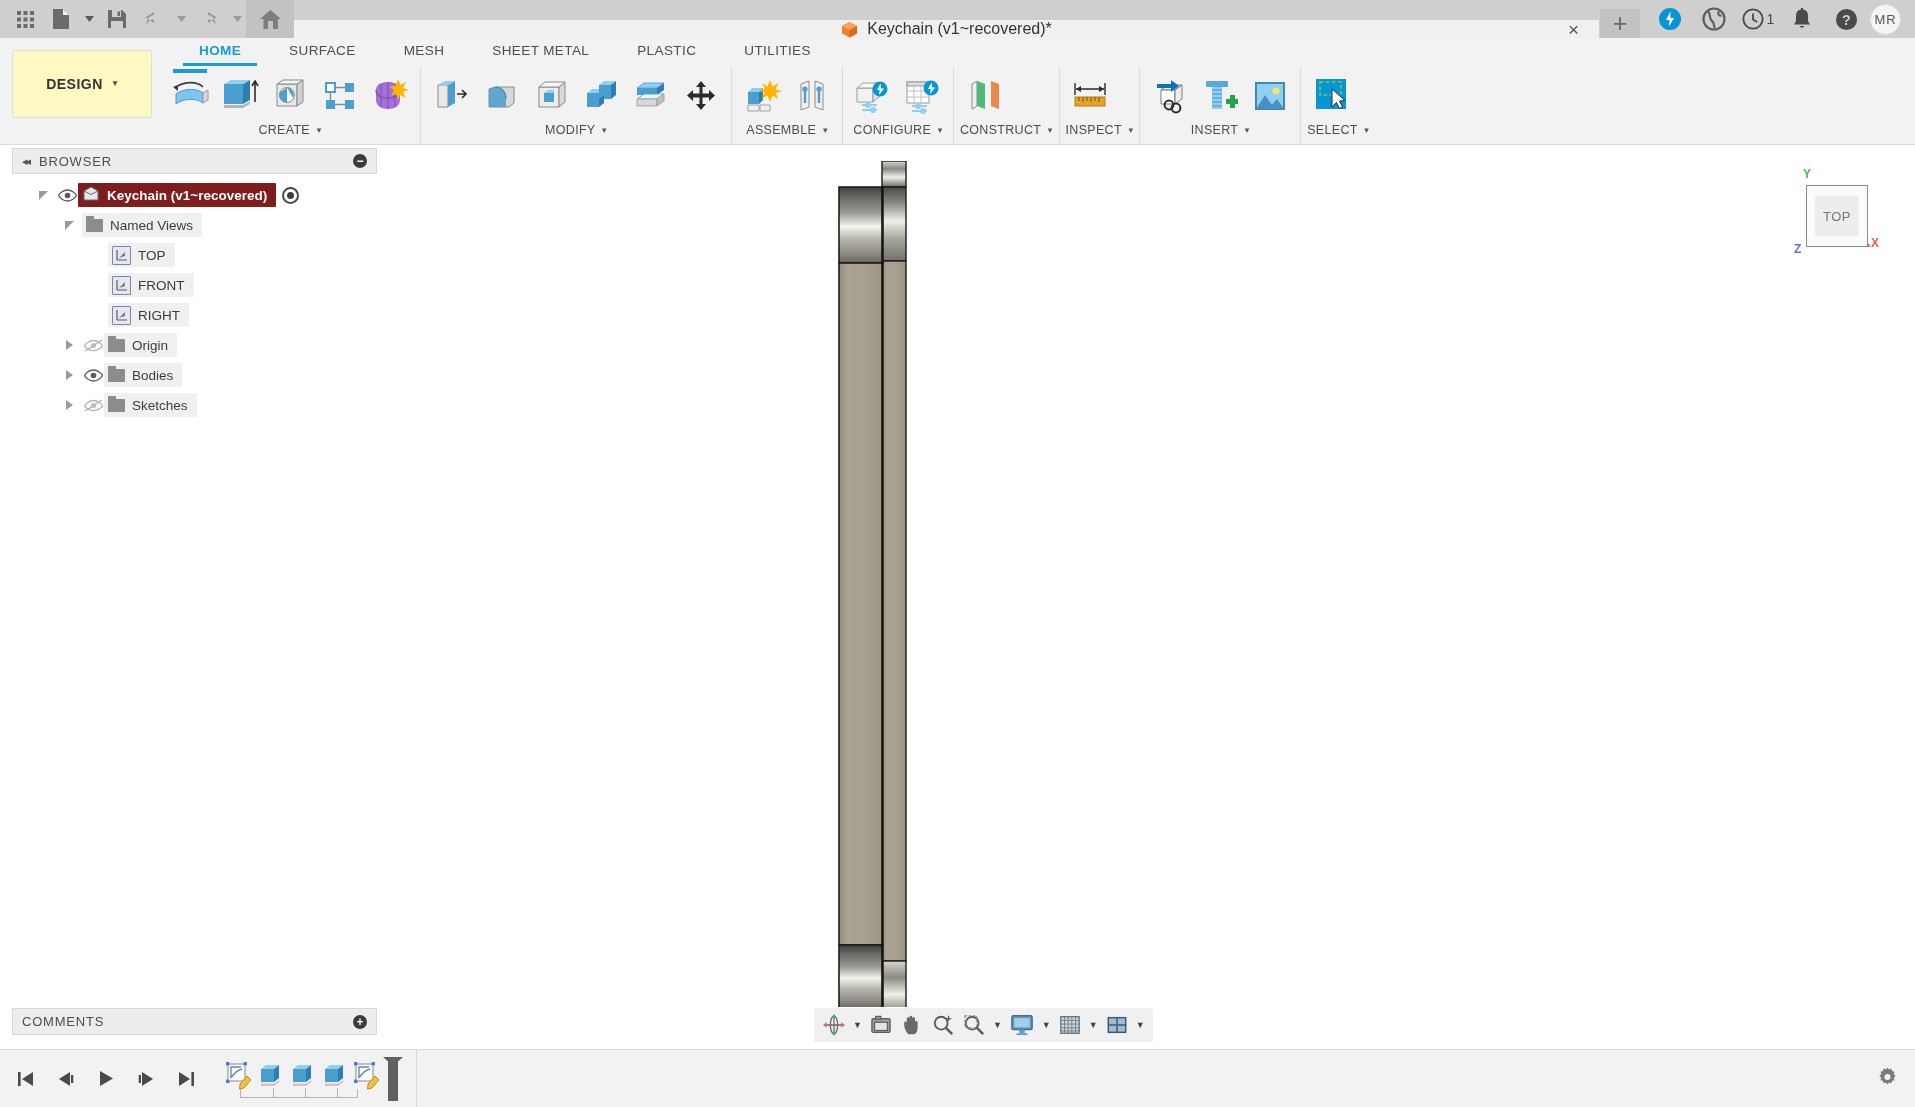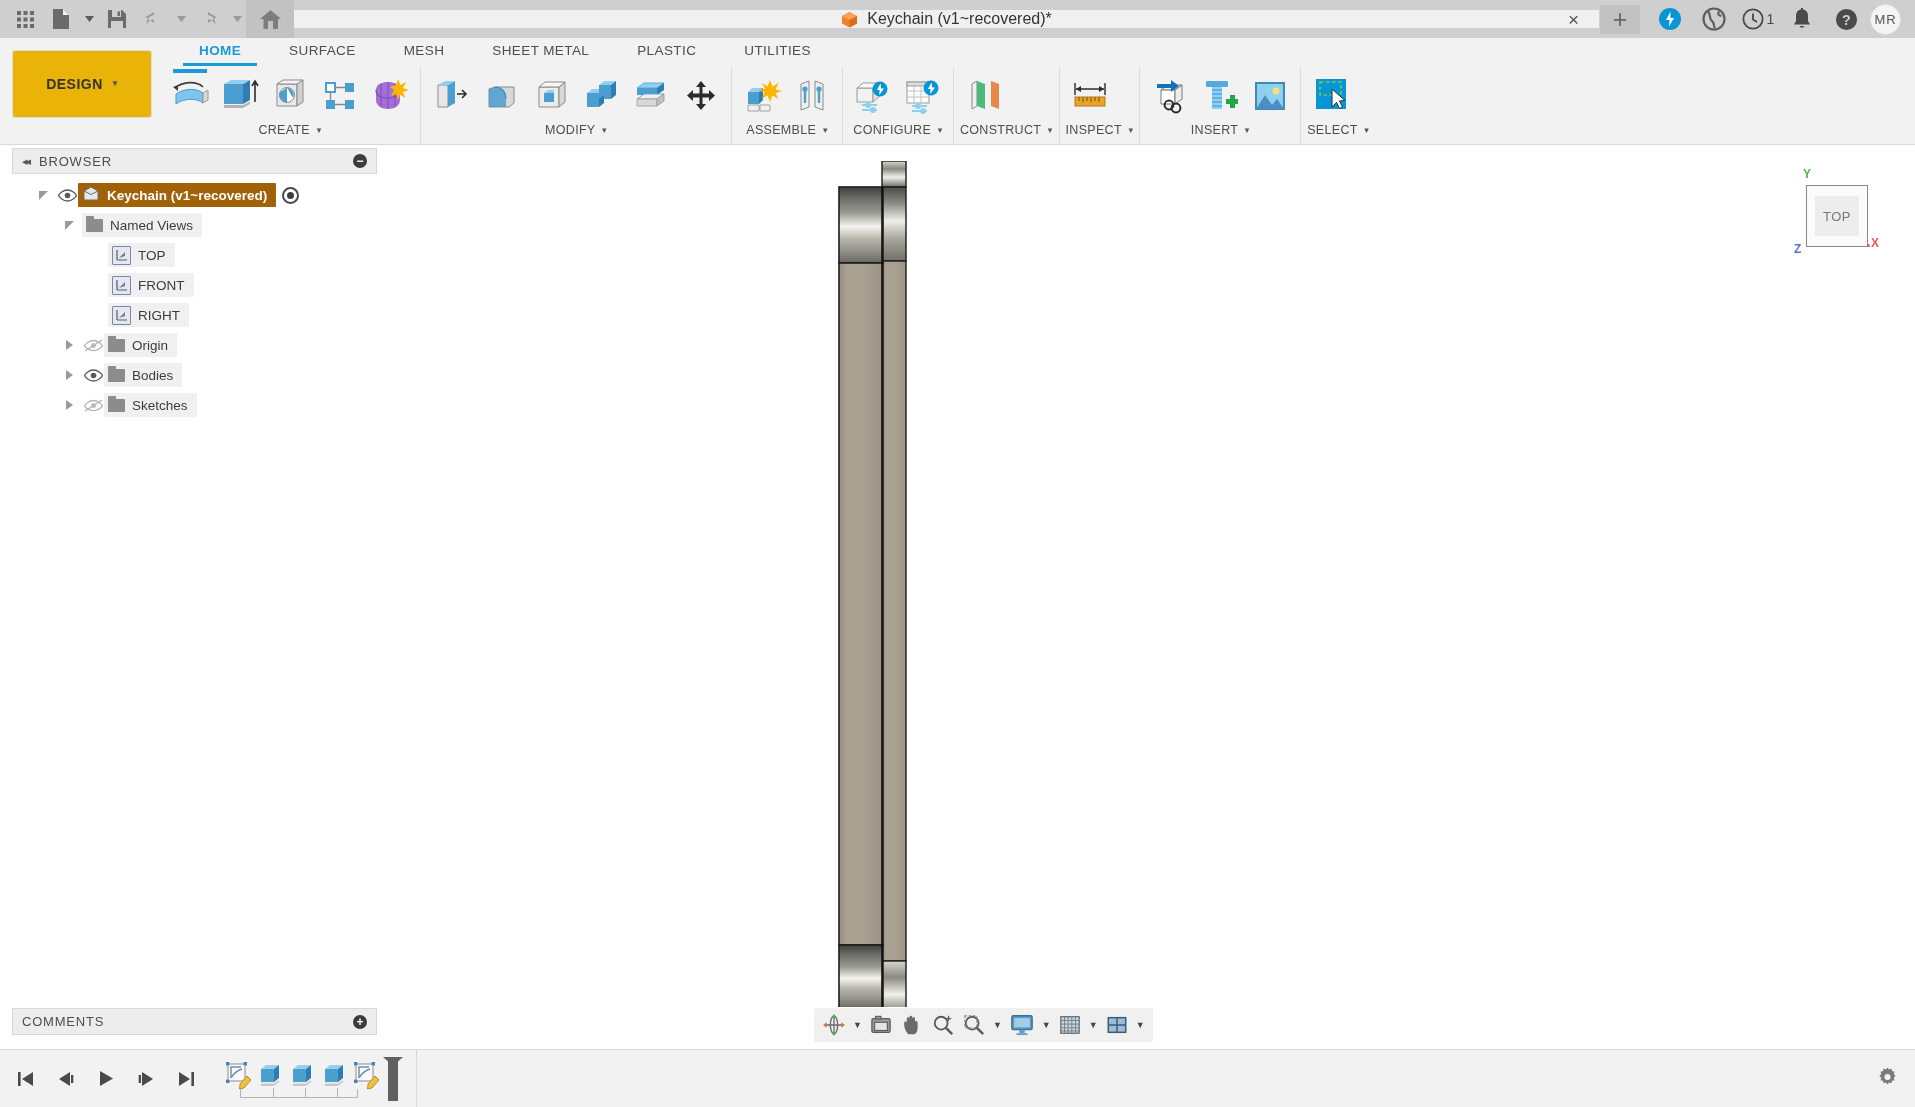--- a/index.html
+++ b/index.html
@@ -22,21 +22,21 @@
   .tb-left { display: flex; align-items: center; padding-left: 8px; gap: 2px; }
   .tb-btn {
     width: 34px; height: 34px; display: flex; align-items: center; justify-content: center;
     cursor: default;
   }
   .tb-btn.caret { width: 18px; }
   .tb-home {
     width: 48px; height: 38px; background: #c2c2c2;
     display: flex; align-items: center; justify-content: center;
   }
-  .tb-tabstrip { flex: 1; display: flex; align-items: center; background: #cfcfcf; }
+  .tb-tabstrip { flex: 1; display: flex; align-items: flex-end; background: #cfcfcf; }
   .tb-tab {
     flex: 1; background: #f0f0f0; display: flex; align-items: center; justify-content: center;
     position: relative; border-right: 1px solid #cfcfcf;
   }
   .tb-title { display: flex; align-items: center; gap: 9px; font-size: 16px; color: #333; }
   .tb-cube {
     width: 17px; height: 17px; display: inline-block;
   }
   .tb-tabclose {
     position: absolute; right: 20px; top: 50%; transform: translateY(-50%);
@@ -69,21 +69,21 @@
     padding: 0 24px; height: 28px; line-height: 26px; font-size: 13.5px;
     color: #4d4d4d; letter-spacing: .4px; position: relative; cursor: default;
   }
   .rib-tab.active { color: #1a9bd7; font-weight: bold; }
   .rib-tab.active::after {
     content: ''; position: absolute; left: 8px; right: 8px; bottom: 0; height: 3px; background: #1a9bd7;
   }
 
   .design-box {
     position: absolute; left: 12px; top: 12px; width: 140px; height: 68px;
-    border: 1px solid #ddd; border-radius: 3px; background: #eab308;
+    border: 1px solid #ddd; border-radius: 3px; background: #fef9c3;
     display: flex; align-items: center; justify-content: center; gap: 7px;
     font-size: 14px; color: #333; font-weight: bold; letter-spacing: .5px;
   }
 
   .panels { position: absolute; left: 160px; top: 29px; height: 78px; display: flex; align-items: flex-start; }
   .panel { display: flex; flex-direction: column; height: 78px; position: relative; padding: 0 6px; }
   .panel + .panel { border-left: 1px solid #dcdcdc; }
   .panel-icons { display: flex; align-items: flex-start; gap: 2px; height: 54px; padding-top: 4px; }
   .panel-label {
     text-align: center; font-size: 12.5px; color: #4d4d4d; letter-spacing: .3px;
@@ -112,21 +112,21 @@
     width: 14px; height: 14px; border-radius: 50%; background: #3c3c3c;
     display: flex; align-items: center; justify-content: center;
     color: #fff; font-size: 12px; line-height: 1; font-weight: bold;
   }
   .tree { padding-top: 6px; font-size: 13.5px; color: #3c3c3c; }
   .trow { display: flex; align-items: center; height: 30px; }
   .tw { width: 26px; display: flex; align-items: center; justify-content: center; flex: none; }
   .tw-arrow-closed { width: 0; height: 0; border-left: 7px solid #9a9a9a; border-top: 5px solid transparent; border-bottom: 5px solid transparent; }
   .tw-arrow-open { width: 0; height: 0; border-top: 9px solid #9a9a9a; border-right: 9px solid transparent; }
   .tlabel { background: #f0f0f0; display: flex; align-items: center; gap: 7px; padding: 0 9px 0 4px; height: 24px; border-radius: 1px; }
-  .tlabel.root { background: #a16207; color: #fff; font-weight: bold; }
+  .tlabel.root { background: #7f1d1d; color: #fff; font-weight: bold; }
   .eye { width: 22px; display: flex; align-items:center; justify-content:center; flex:none; }
   .folder {
     width: 17px; height: 13px; background: #8c8c8c; position: relative; border-radius: 1px; flex:none;
   }
   .folder::before {
     content:''; position:absolute; left:0; top:-3px; width:8px; height:4px; background:#8c8c8c; border-radius: 1px 1px 0 0;
   }
   .gear { width: 16px; height: 16px; flex:none; }
   .viewicon {
     width: 19px; height: 19px; border: 1.5px solid #7b86a8; background: #e3e8f2;

